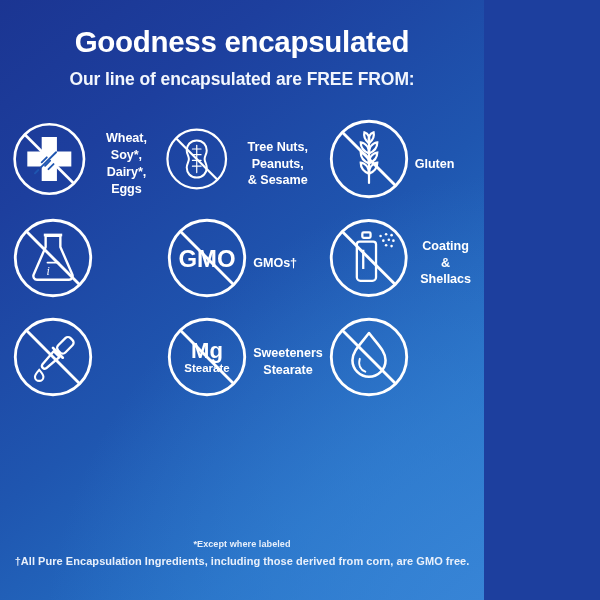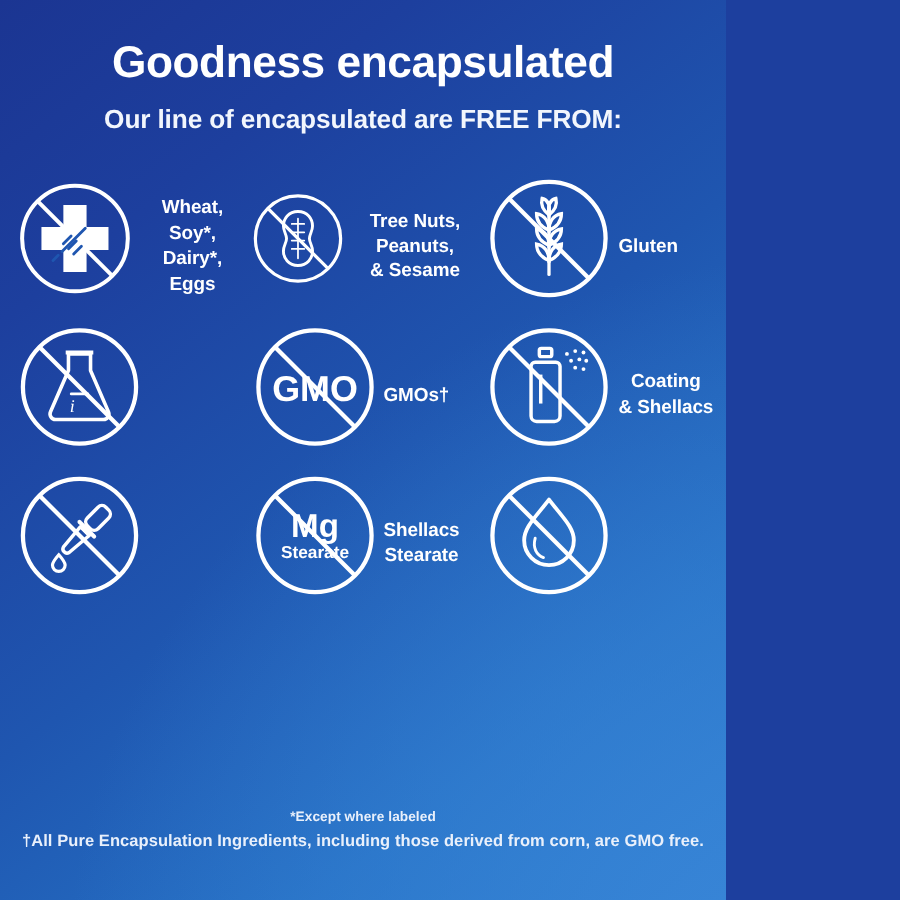--- a/index.html
+++ b/index.html
@@ -172,21 +172,21 @@
       </svg>
     </div>
 
     <div class="cell">
       <svg class="badge" viewBox="0 0 100 100">
         <circle cx="50" cy="50" r="41" fill="none" stroke="#fff" stroke-width="3.1"></circle>
         <line x1="21" y1="21" x2="79" y2="79" stroke="#fff" stroke-width="3.1"></line>
         <text x="50" y="51" text-anchor="middle" font-family="Liberation Sans, sans-serif" font-size="24" font-weight="bold" fill="#fff">Mg</text>
         <text x="50" y="66" text-anchor="middle" font-family="Liberation Sans, sans-serif" font-size="12.5" font-weight="bold" fill="#fff">Stearate</text>
       </svg>
-      <div class="cell-label">Shellacs
+      <div class="cell-label">Sweeteners
 Stearate</div>
     </div>
 
     <div class="cell">
       <svg class="badge" viewBox="0 0 100 100">
         <circle cx="50" cy="50" r="41" fill="none" stroke="#fff" stroke-width="3.1"></circle>
         <line x1="21" y1="21" x2="79" y2="79" stroke="#fff" stroke-width="3.1"></line>
         <path d="M50 24 c10 13 18 20 18 29.5 a18 18 0 0 1 -36 0 c0 -9.5 8 -16.5 18 -29.5 z" fill="none" stroke="#fff" stroke-width="2.8" stroke-linejoin="round"></path>
         <path d="M40 52 c-2 7 1 12 6 14" fill="none" stroke="#fff" stroke-width="2.1" stroke-linecap="round"></path>
       </svg>

